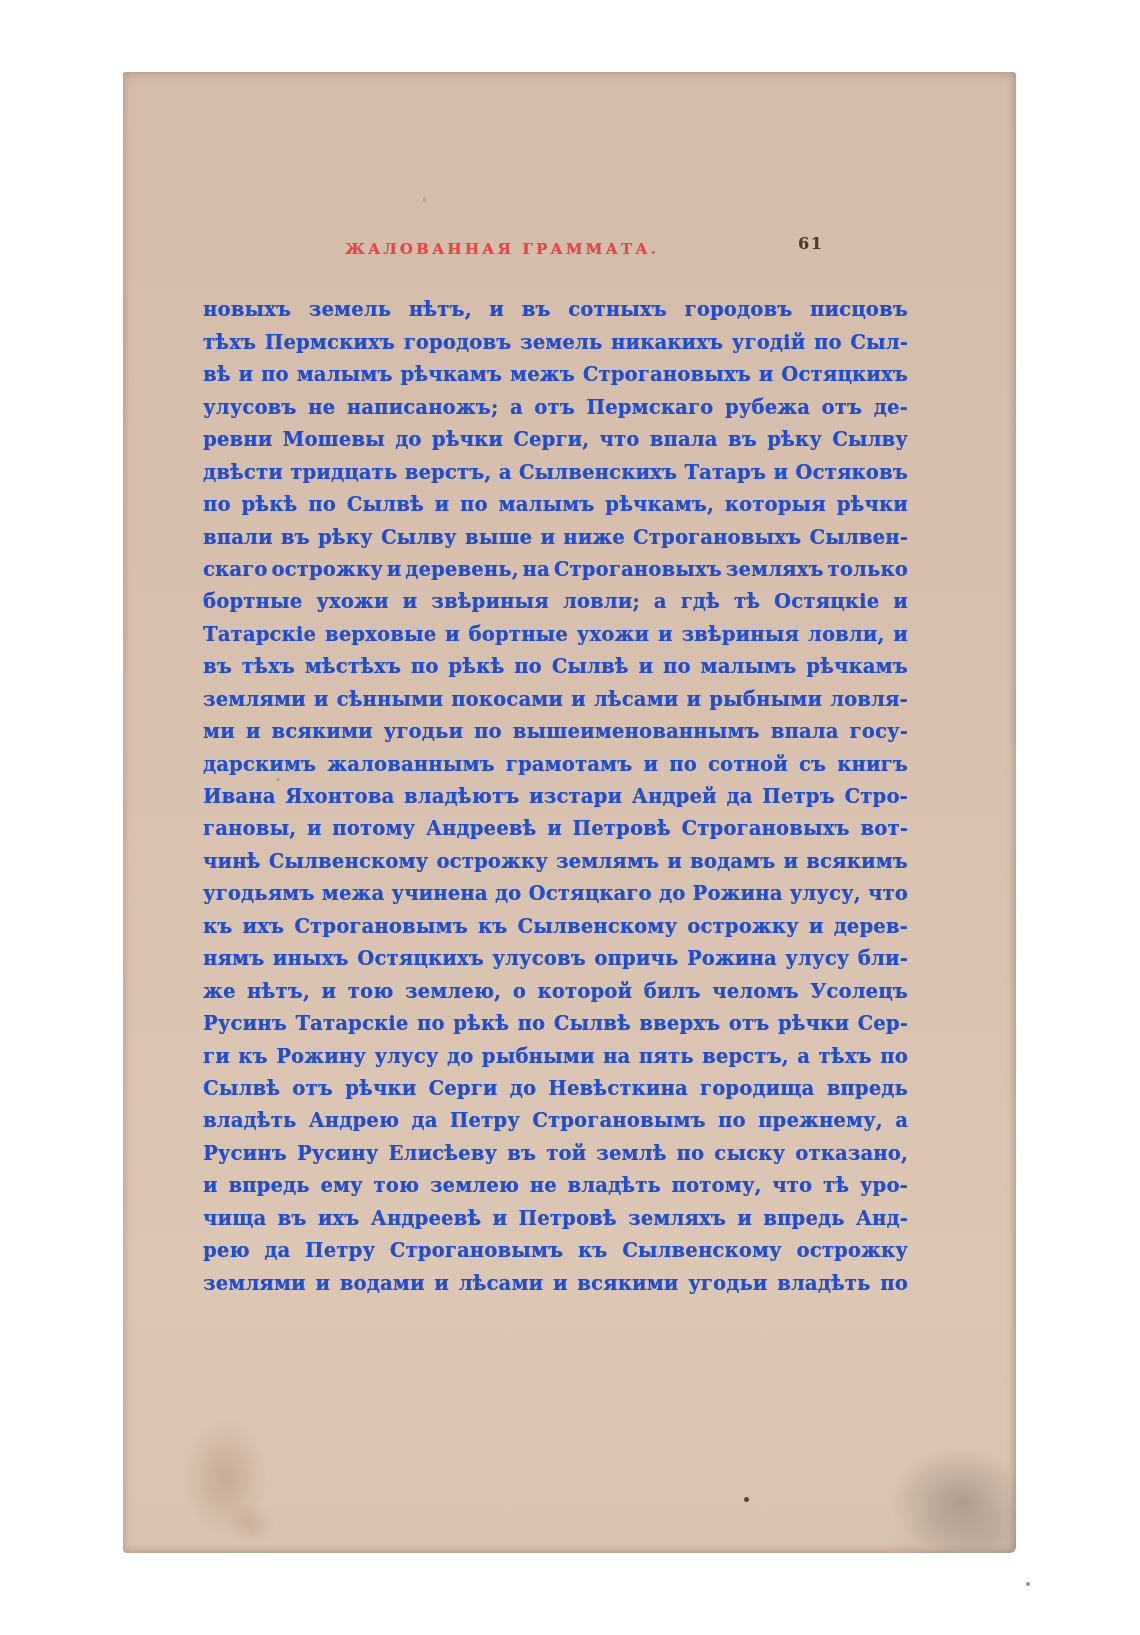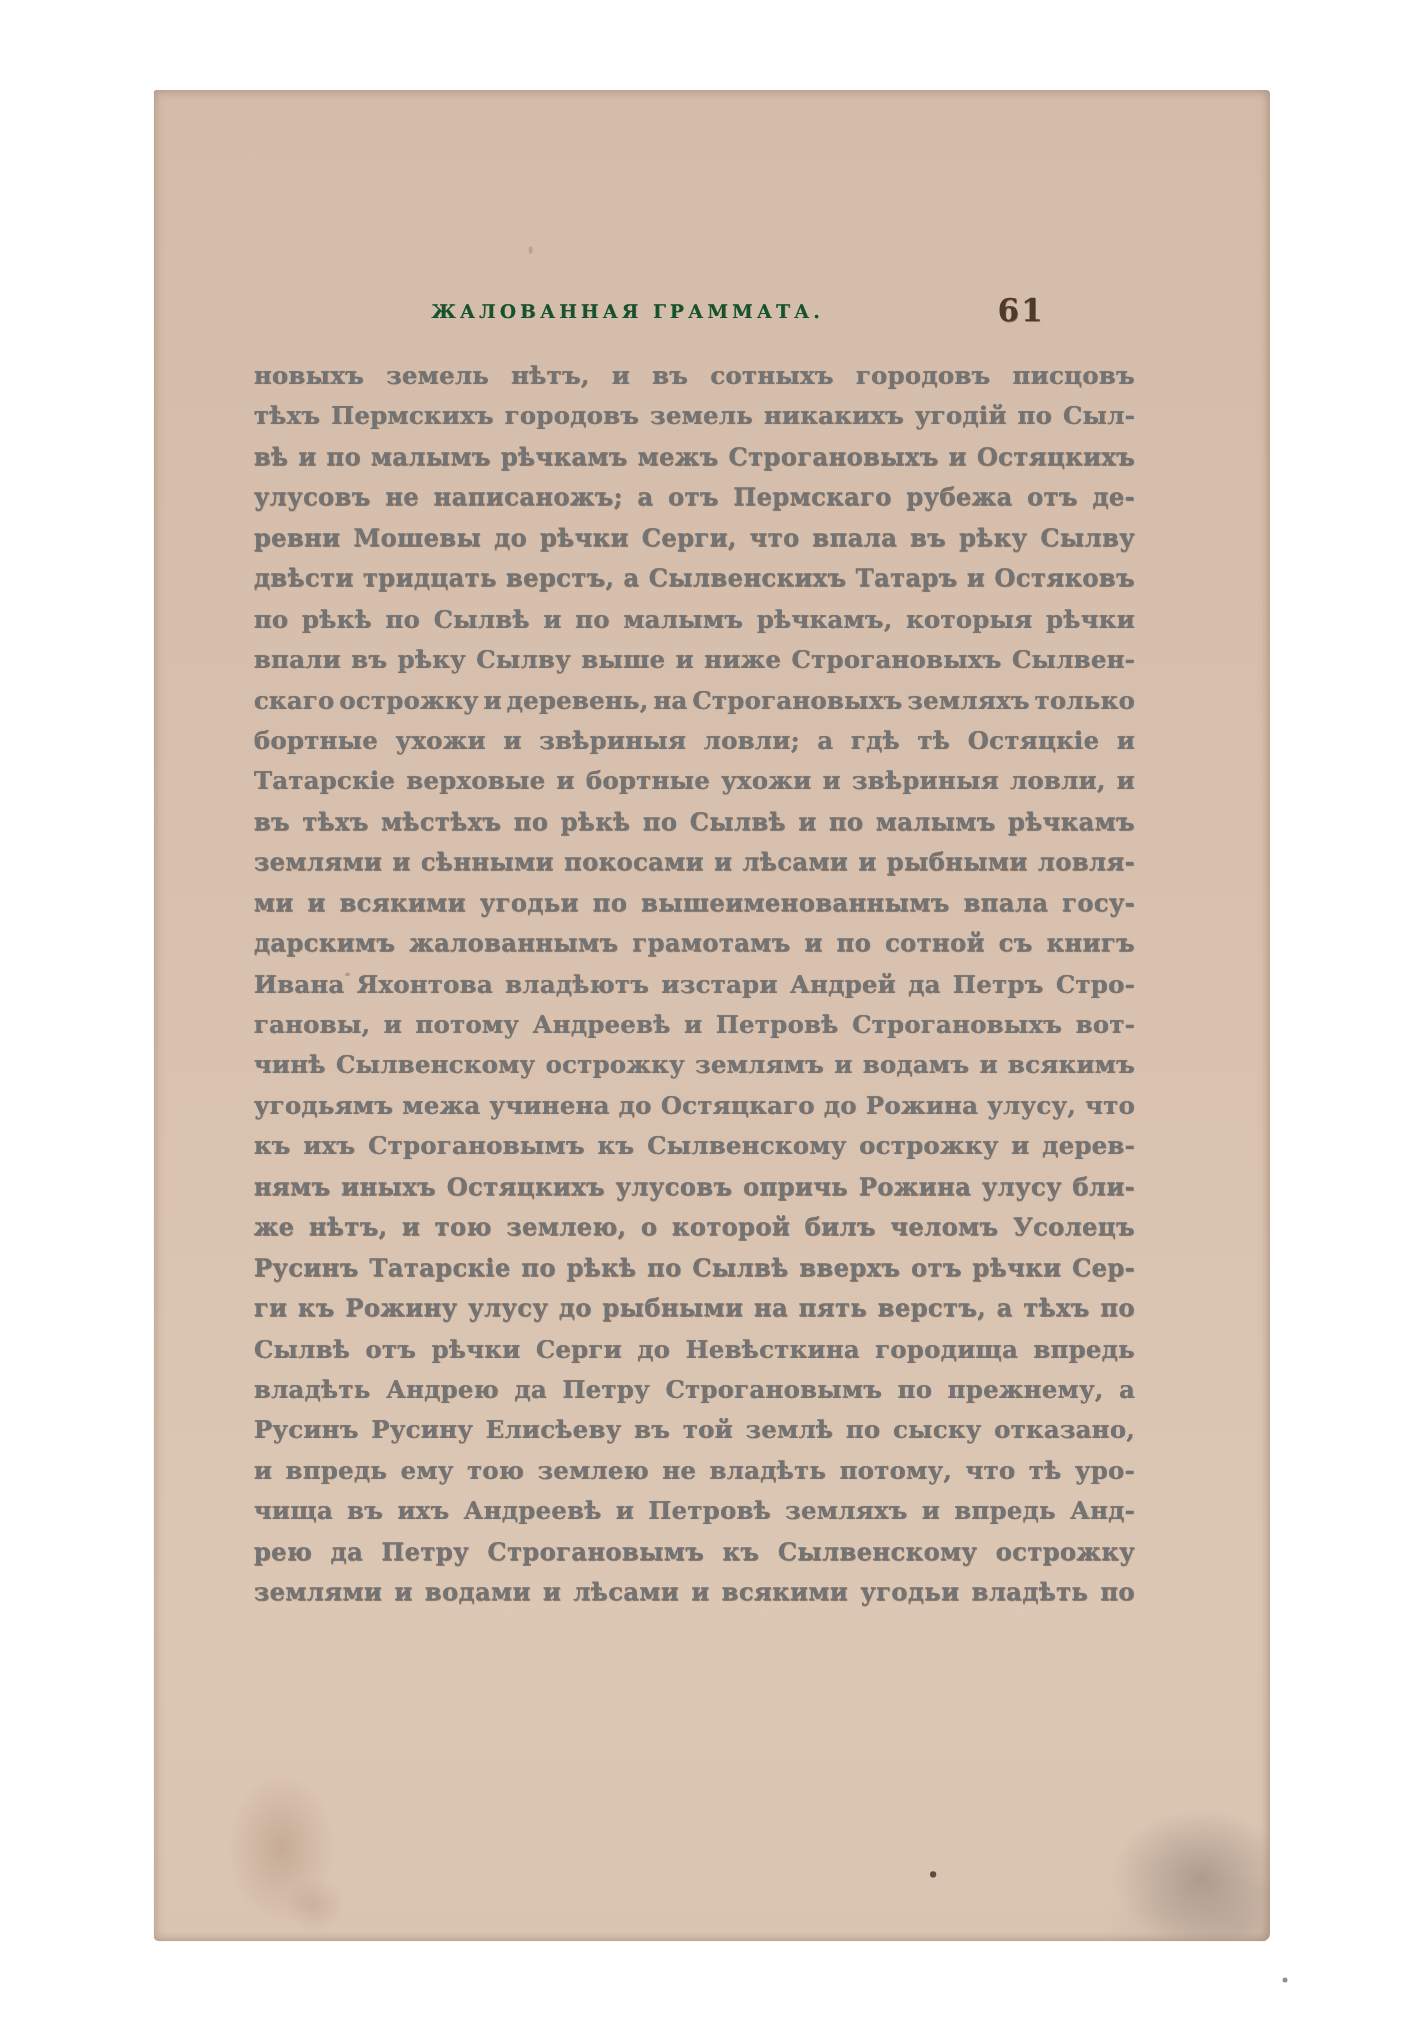--- a/index.html
+++ b/index.html
@@ -19,35 +19,35 @@
       linear-gradient(180deg,#d3bcaa 0%,#d7c0ae 40%,#dcc6b4 82%,#d9c3b1 100%);
     box-shadow: inset -3px 0 7px rgba(140,108,86,.28),
                 inset 2px 2px 8px rgba(140,108,86,.22),
                 inset 0 -2px 6px rgba(140,108,86,.18);
     border-radius:2px 3px 6px 4px;
   }
 
   .running-header{
     position:absolute;left:345px;top:240px;
     font-size:15px;font-weight:bold;letter-spacing:3.2px;
-    color:#14532d;text-shadow:.3px .4px .5px rgba(62,44,30,.45);
+    color:#ef4444;text-shadow:.3px .4px .5px rgba(62,44,30,.45);
     white-space:nowrap;
   }
   .folio{
     position:absolute;left:798px;top:234px;
-    font-size:25px;font-weight:bold;letter-spacing:1.5px;
+    font-size:16px;font-weight:bold;letter-spacing:1.5px;
     color:#4e3a2b;text-shadow:.3px .4px .5px rgba(62,44,30,.45);
   }
 
   .text-block{position:absolute;left:203px;top:289px;width:705px;}
   .line{
-    display:flex;justify-content:space-between;align-items:flex-start;
+    display:flex;justify-content:space-between;align-items:flex-end;
     height:32.45px;
     font-size:19.5px;font-weight:bold;letter-spacing:.2px;
-    color:#737373;text-shadow:.3px .4px .6px rgba(58,40,26,.5);
+    color:#1d4ed8;text-shadow:.3px .4px .6px rgba(58,40,26,.5);
     white-space:nowrap;
   }
   .line span{display:inline-block;}
 
   .speck{position:absolute;border-radius:50%;}
   .speck-a{left:621px;top:1425px;width:5px;height:5px;background:rgba(70,54,40,.85);}
   .speck-b{left:903px;top:1510px;width:4px;height:4px;background:rgba(95,80,64,.65);}
   .speck-c{left:153px;top:706px;width:4px;height:3px;background:rgba(146,115,92,.5);}
   .speck-d{left:300px;top:125px;width:3px;height:6px;background:rgba(150,122,98,.4);}
 </style>

